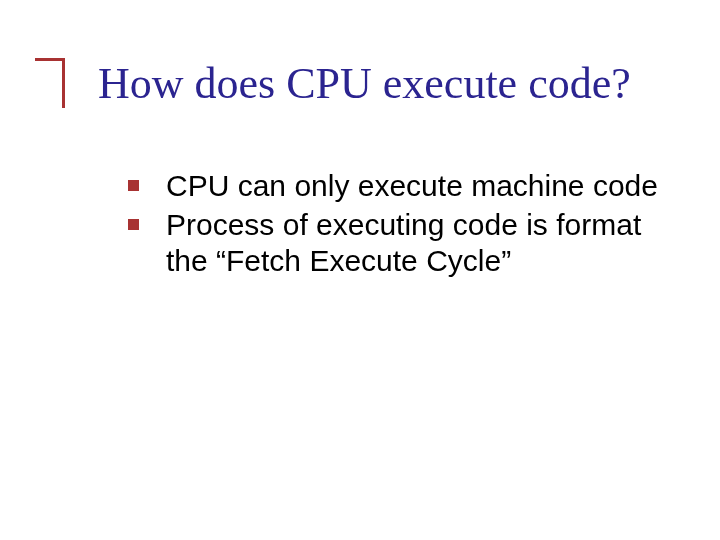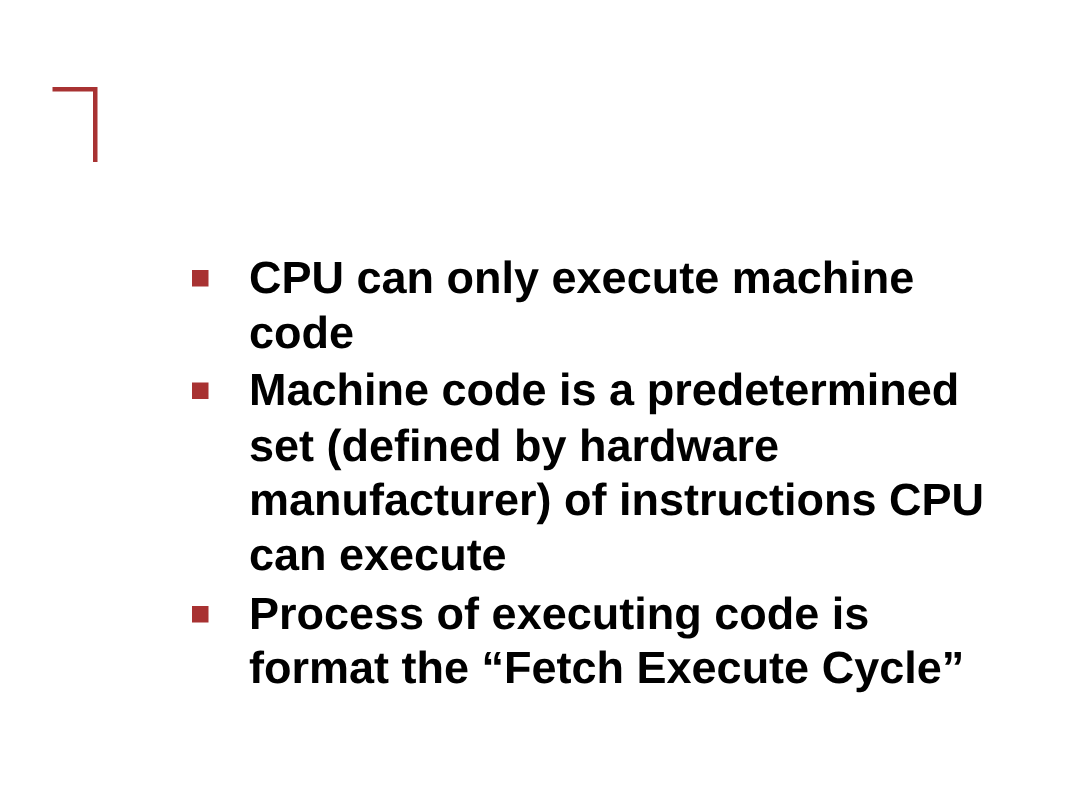--- a/index.html
+++ b/index.html
@@ -54,46 +54,45 @@
     margin: 0;
     padding: 0;
   }
   ul.bullets > li {
     position: relative;
     padding-left: 38px;
     font-size: 30px;
     line-height: 1.22;
     color: #000000;
     margin-bottom: 2px;
-    font-weight: bold;
   }
   ul.bullets > li .sq {
     position: absolute;
     left: 0;
     top: 12px;
     width: 11px;
     height: 11px;
     background: #a83232;
   }
 </style>
 </head>
 <body>
 
 <div class="slide">
   <div class="accent-line"></div>
   <div class="accent-vert"></div>
+  <div class="title">How does CPU execute code?</div>
   <div class="body">
     <ul class="bullets">
       <li>
         <span class="sq"></span>
         <span>CPU can only execute machine code</span>
       </li>
       <li>
         <span class="sq"></span>
-        <span>Machine code is a predetermined set (defined by hardware manufacturer) of instructions CPU can execute</span>
       </li>
       <li>
         <span class="sq"></span>
         <span>Process of executing code is format the “Fetch Execute Cycle”</span>
       </li>
     </ul>
   </div>
 </div>
 
 </body></html>

